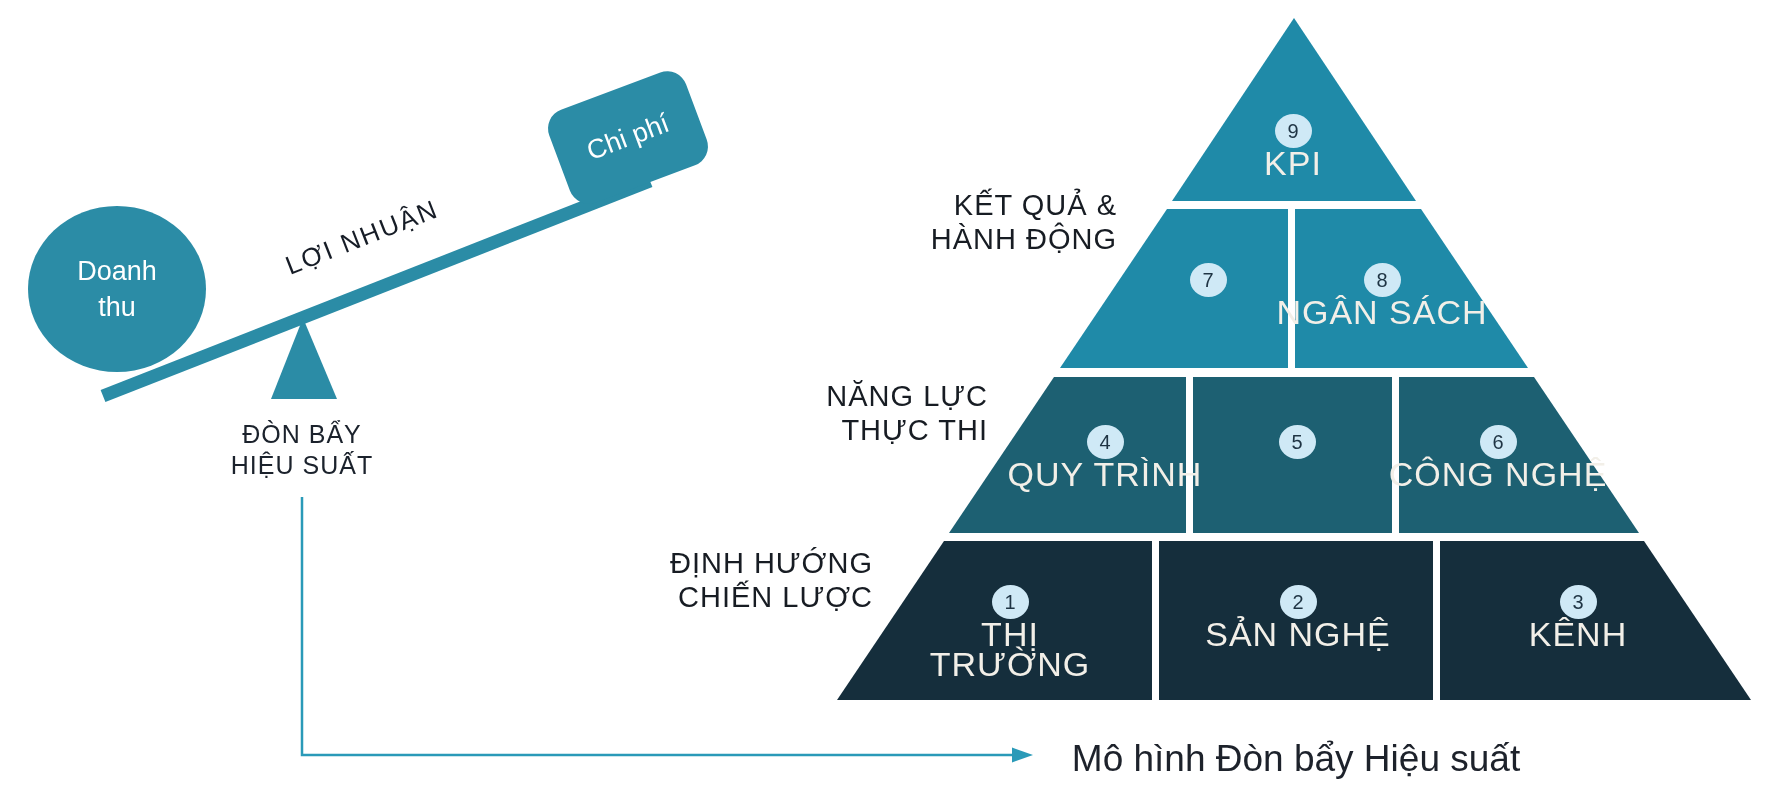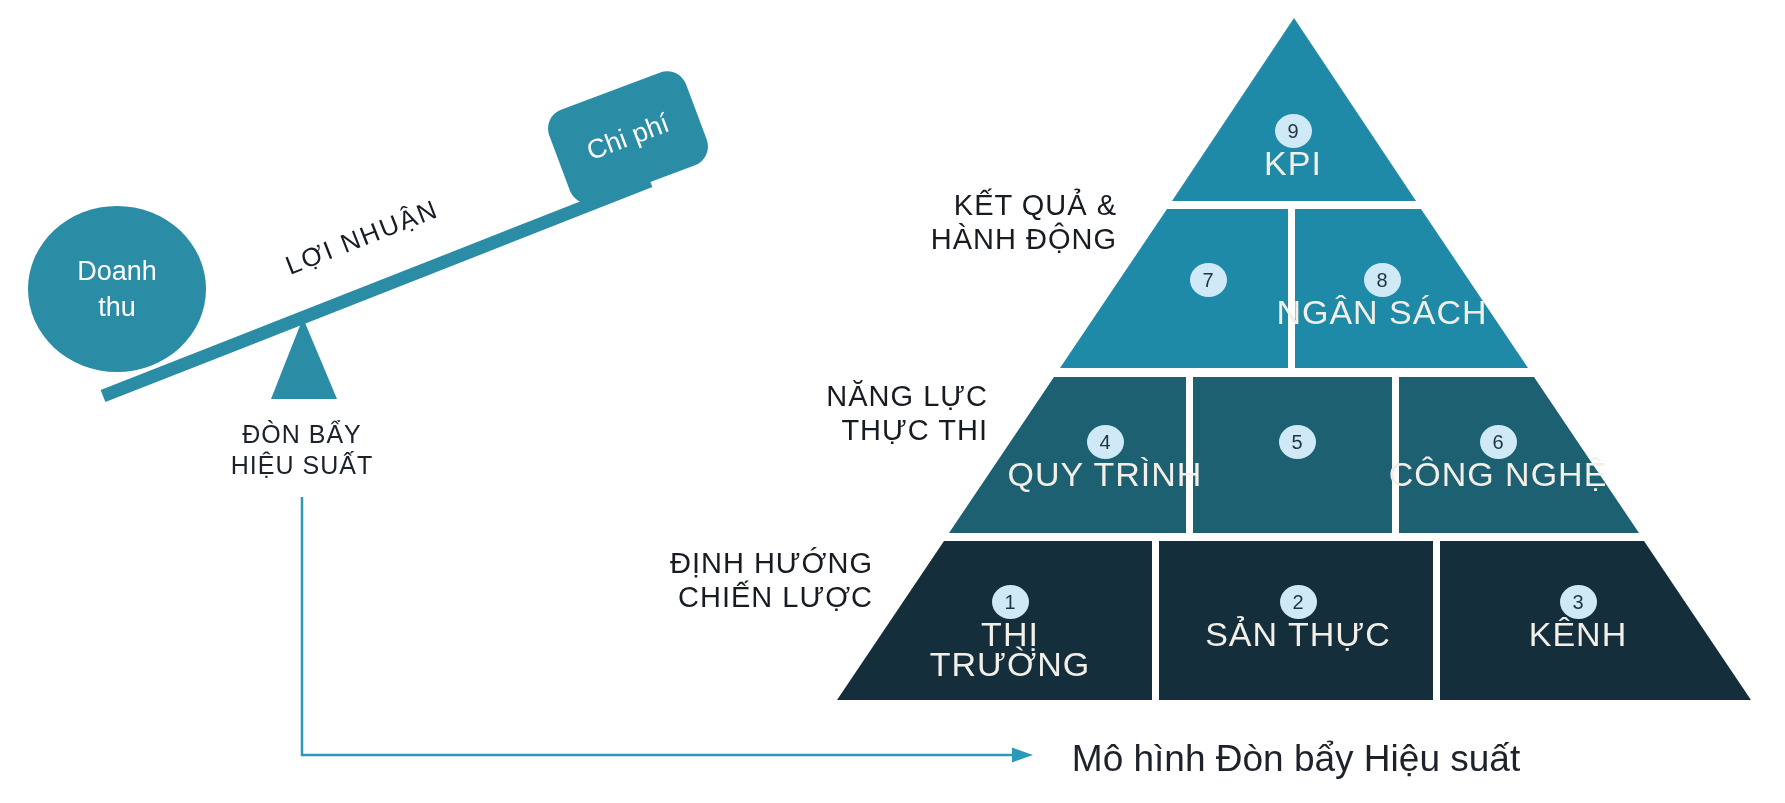--- a/index.html
+++ b/index.html
@@ -106,21 +106,21 @@
   <div class="cell c6">
     <div class="badge" style="background-color: rgb(207, 233, 246);">6</div>
     <div class="cell-label">CÔNG NGHỆ</div>
   </div>
   <div class="cell c1">
     <div class="badge" style="background-color: rgb(207, 233, 246);">1</div>
     <div class="cell-label">THỊ TRƯỜNG</div>
   </div>
   <div class="cell c2">
     <div class="badge" style="background-color: rgb(207, 233, 246);">2</div>
-    <div class="cell-label">SẢN THỰC</div>
+    <div class="cell-label">SẢN NGHỆ</div>
   </div>
   <div class="cell c3">
     <div class="badge" style="background-color: rgb(207, 233, 246);">3</div>
     <div class="cell-label">KÊNH</div>
   </div>
 
   <div class="txt caption">Mô hình Đòn bẩy Hiệu suất</div>
 
 </div>
 

